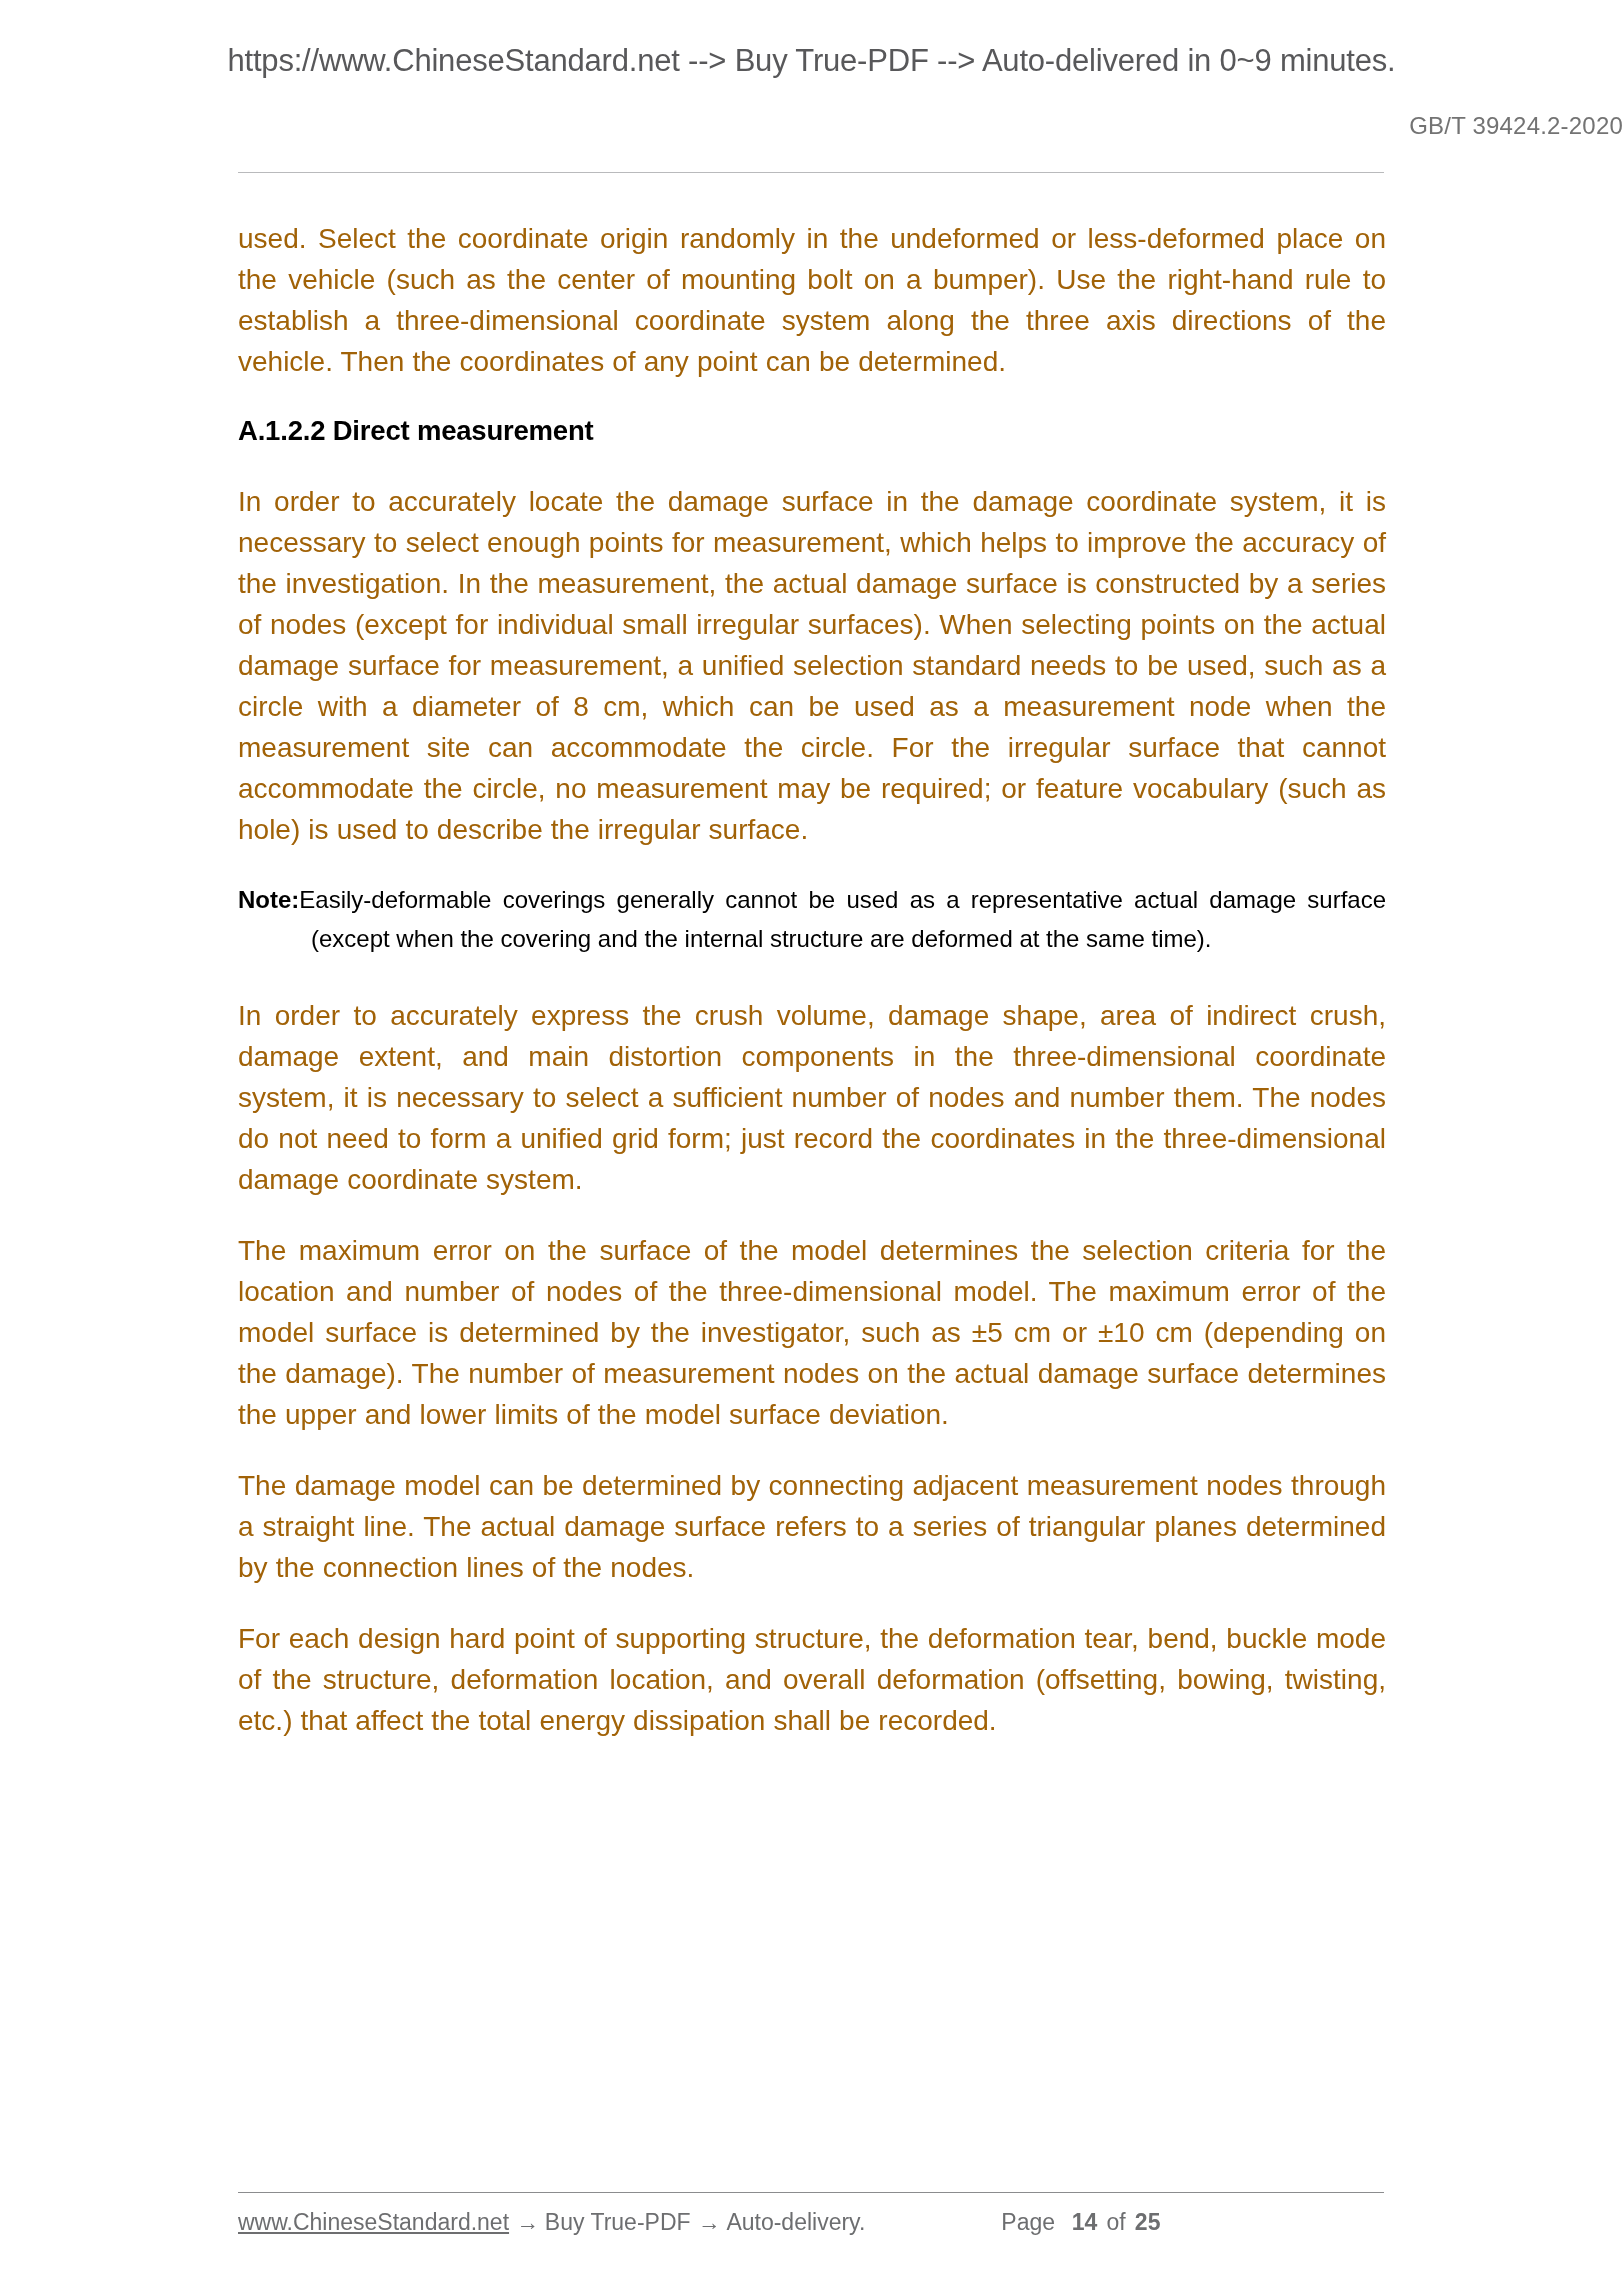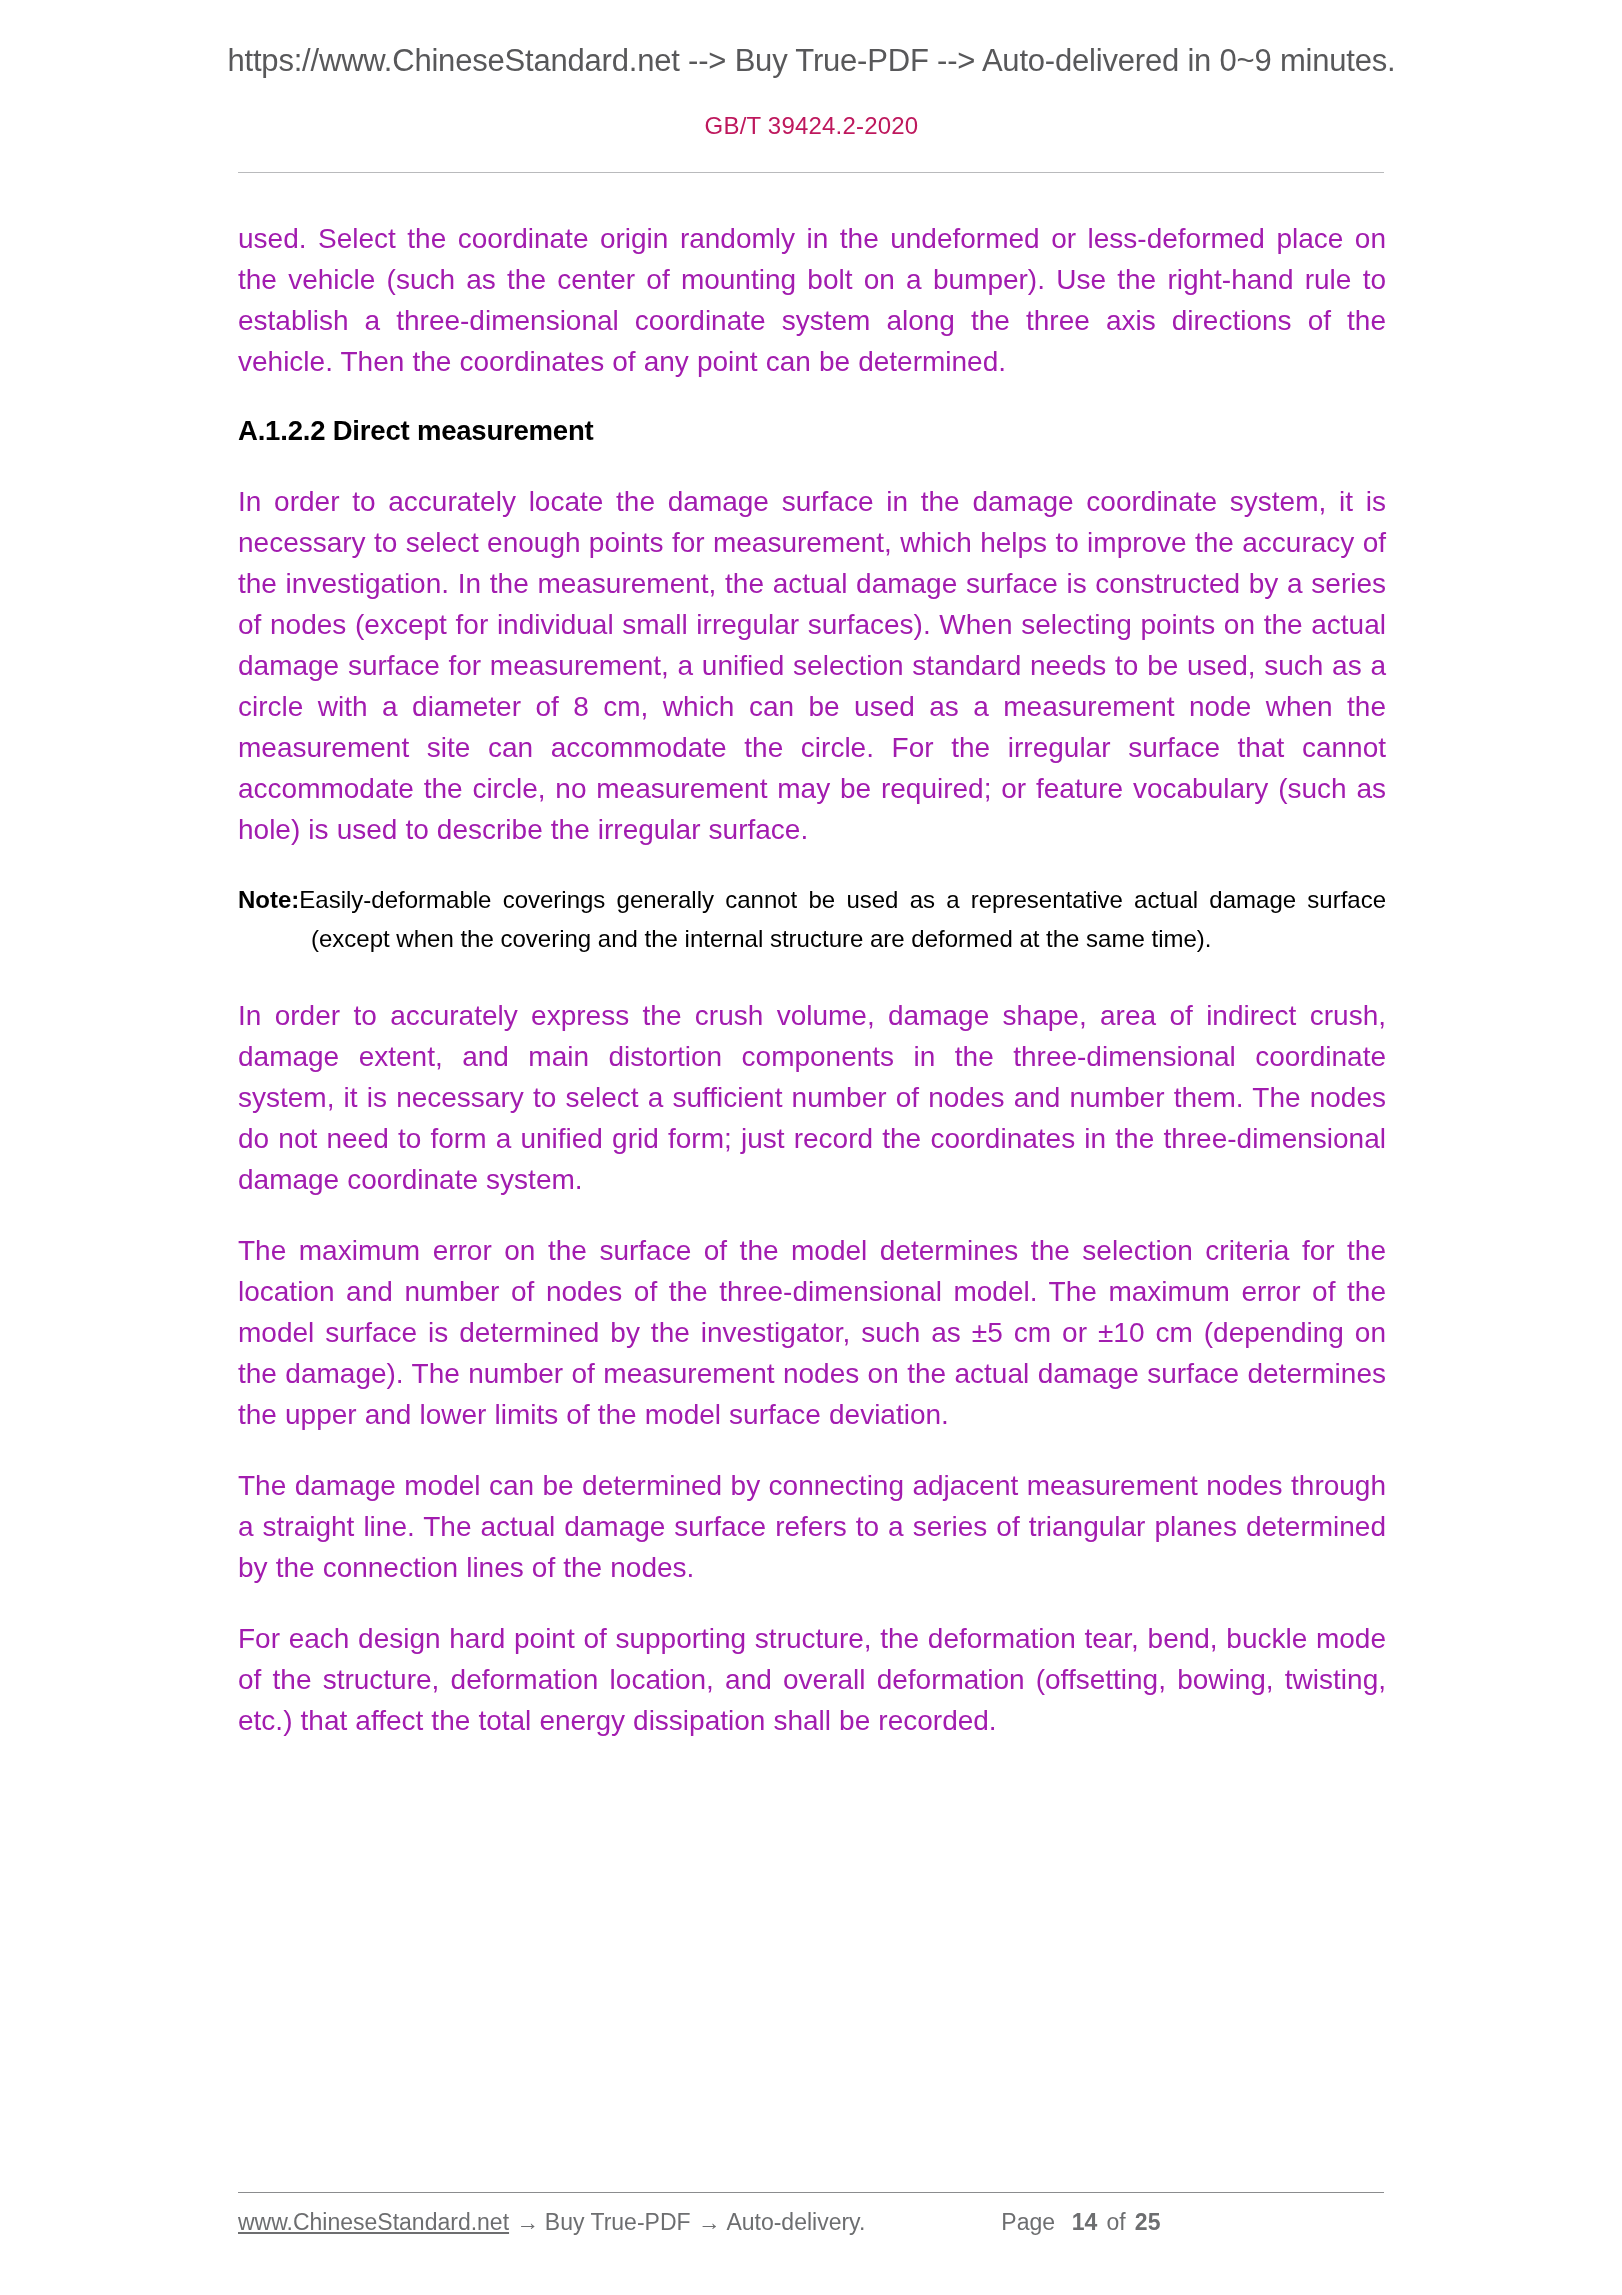--- a/index.html
+++ b/index.html
@@ -30,23 +30,23 @@
     letter-spacing: -0.2px;
     white-space: nowrap;
   }
 
   
   .std-number {
     position: absolute;
     top: 112px;
     left: 0;
     width: 100%;
-    text-align: center;
+    text-align: right;
     font-size: 24px;
-    color: #be185d;
+    color: #737373;
     letter-spacing: 0.2px;
   }
 
   
   .header-rule {
     position: absolute;
     top: 172px;
     left: 238px;
     width: 1146px;
     height: 0.8px;
@@ -58,21 +58,21 @@
     position: absolute;
     top: 218px;
     left: 238px;
     width: 1148px;
   }
 
   p.body-text {
     margin: 0 0 30px 0;
     font-size: 28px;
     line-height: 41px;
-    color: #a21caf;
+    color: #a16207;
     text-align: justify;
     text-justify: inter-word;
     word-spacing: 0.3px;
   }
   p.body-text.last-of-block {
     margin-bottom: 0;
   }
 
   h3.section-heading {
     margin: 16.7px 0 32px 0;

